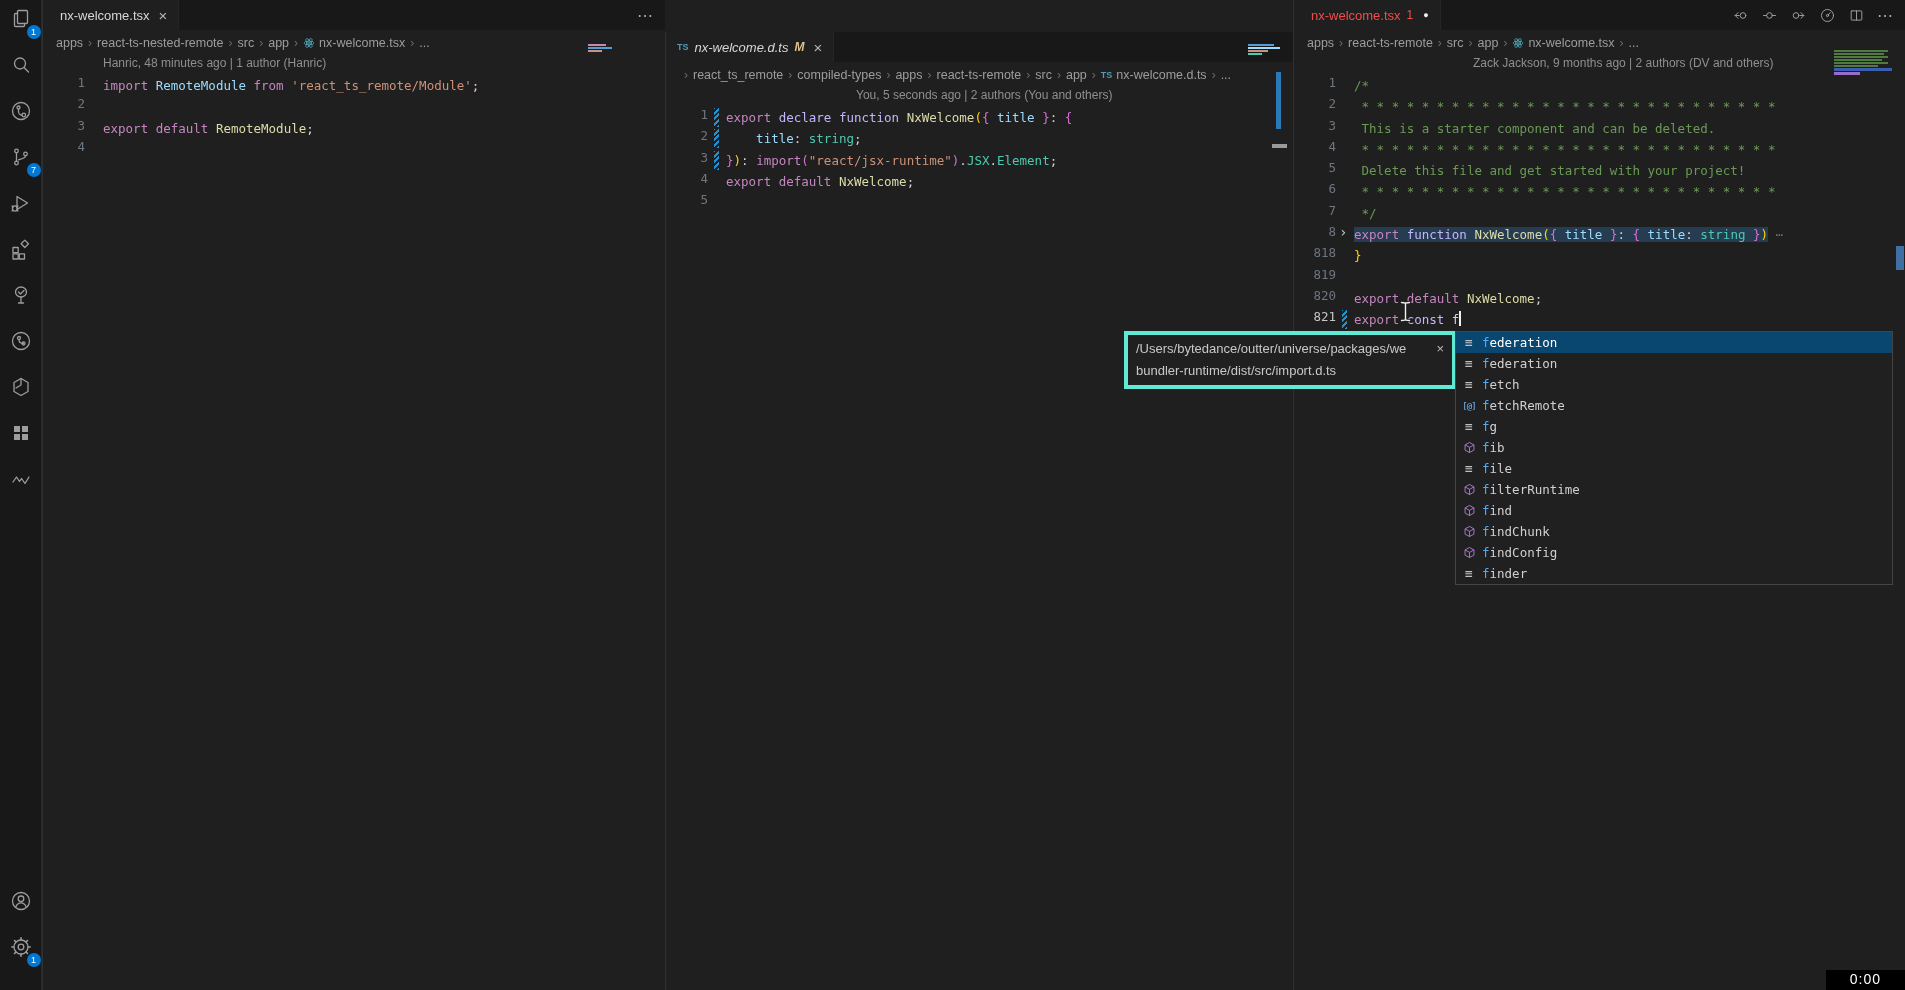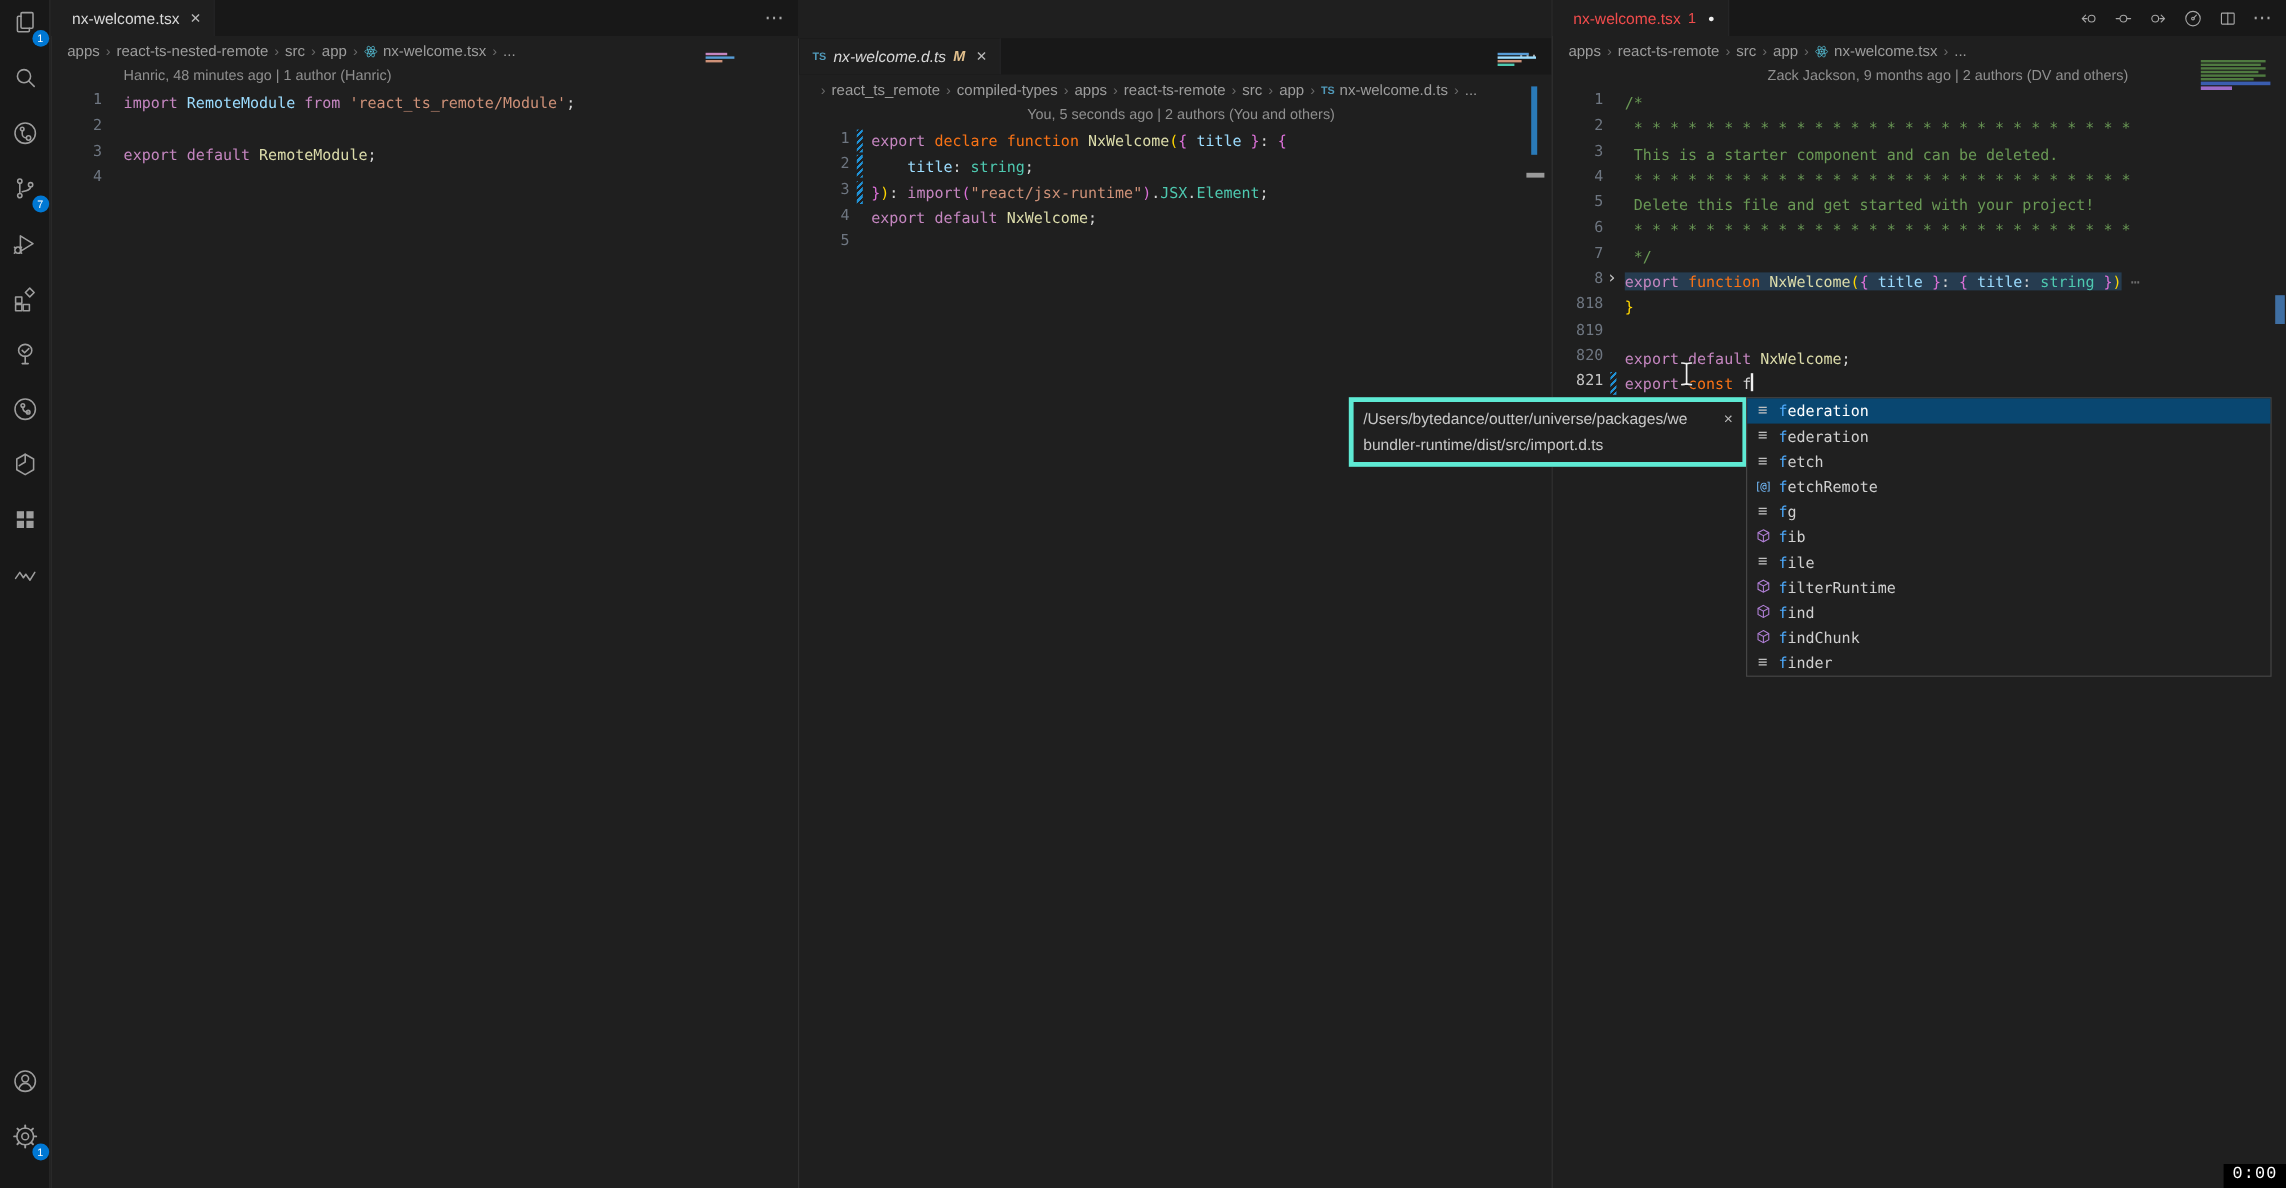--- a/index.html
+++ b/index.html
@@ -41,21 +41,21 @@
   .lines{position:absolute;top:19px;left:0;right:0;}
   .line{position:relative;height:21.3px;white-space:pre;}
   .lnum{position:absolute;left:0;width:42px;text-align:right;color:#6e7681;}
   .lnum.active{color:#c6c6c6;}
   .gmark{position:absolute;left:48px;top:1px;height:19px;width:5px;
          background:repeating-linear-gradient(315deg,#2090d3 0,#2090d3 2px,rgba(0,0,0,0) 2px,rgba(0,0,0,0) 4px);}
   .fold{position:absolute;left:45px;top:0;color:#c5c5c5;font-size:14px;}
   .ltext{position:absolute;left:60px;top:0;line-height:21.3px;}
   .hl{background:rgba(45,90,130,.5);}
   .caret{display:inline-block;width:1.5px;height:15px;background:#f0f0f0;vertical-align:-2px;}
-  .tk-kw{color:#c586c0}.tk-kw2{color:#f97316}.tk-fn{color:#dcdcaa}.tk-var{color:#9cdcfe}
+  .tk-kw{color:#c586c0}.tk-kw2{color:#c4b5fd}.tk-fn{color:#dcdcaa}.tk-var{color:#9cdcfe}
   .tk-str{color:#ce9178}.tk-type{color:#4ec9b0}.tk-brk{color:#ffd700}.tk-brk2{color:#da70d6}
   .tk-txt{color:#d4d4d4}.tk-cmt{color:#6a9955}.tk-dim{color:#6f6f6f}
   
   .suggest{position:absolute;left:1455px;top:331px;width:438px;background:#202020;
            border:1px solid #454545;font-family:"DejaVu Sans Mono",monospace;font-size:12.5px;
            z-index:30;box-sizing:border-box;}
   .srow{height:21px;display:flex;align-items:center;padding:0 4px;color:#d0d0d0;gap:4px;}
   .srow.sel{background:#094771;color:#fff;}
   .sic{width:18px;text-align:center;color:#c0c0c0;font-size:13px;flex:none;}
   .sic svg{width:13px;height:13px;vertical-align:-2px;}
@@ -65,21 +65,21 @@
   .ptip{position:absolute;left:1124px;top:331px;width:332px;background:#202020;border:4px solid #5eead4;
         box-sizing:border-box;padding:3px 8px;font-size:13px;color:#c8c8c8;z-index:29;line-height:22px;}
   .ptip .l1{display:flex;align-items:center;gap:6px;}
   .ptip .l1 .t{flex:1;overflow:hidden;white-space:nowrap;}
   .ptip .x{color:#bbb;flex:none;}
   
   .deco{position:absolute;z-index:5;}
   .mini{display:flex;flex-direction:column;gap:1px;}
   .mini div{height:2px;}
   .rec{position:absolute;right:0;bottom:0;background:#000;color:#fff;
-       font-family:Liberation Mono, monospace;font-size:14px;padding:1px 7px 3px;z-index:40;letter-spacing:1px;}
+       font-family:Liberation Sans, sans-serif;font-size:14px;padding:1px 24px 3px;z-index:40;letter-spacing:1px;}
   .ibeam{position:absolute;left:1398px;top:300px;z-index:25;}
 </style>
 </head>
 <body>
 
 <nav class="abar" id="abar">
     <div class="ab-item">
       <span><svg viewBox="0 0 24 24" fill="none" stroke="currentColor" stroke-width="1.3" stroke-linecap="round" stroke-linejoin="round">
           <rect x="8.5" y="3.5" width="10" height="13" rx="1"></rect>
           <path d="M15.5 16.5v2a1 1 0 0 1-1 1h-8a1 1 0 0 1-1-1v-11a1 1 0 0 1 1-1h2"></path>
@@ -450,20 +450,27 @@
           <path d="M2.5 4.8L8 7.8l5.5-3M8 7.8v6.4"></path>
         </svg></span>
       <span><span class="match">f</span>ind</span>
     </div>
     <div class="srow">
       <span class="sic"><svg viewBox="0 0 16 16" fill="none" stroke="#b180d7" stroke-width="1.1">
           <path d="M8 1.8l5.5 3v6.4L8 14.2l-5.5-3V4.8z"></path>
           <path d="M2.5 4.8L8 7.8l5.5-3M8 7.8v6.4"></path>
         </svg></span>
       <span><span class="match">f</span>indChunk</span>
+    </div>
+    <div class="srow">
+      <span class="sic"><svg viewBox="0 0 16 16" fill="none" stroke="#b180d7" stroke-width="1.1">
+          <path d="M8 1.8l5.5 3v6.4L8 14.2l-5.5-3V4.8z"></path>
+          <path d="M2.5 4.8L8 7.8l5.5-3M8 7.8v6.4"></path>
+        </svg></span>
+      <span><span class="match">f</span>indConfig</span>
     </div>
     <div class="srow">
       <span class="sic">≡</span>
       <span><span class="match">f</span>inder</span>
     </div>
   </div>
 
 <div class="deco mini" style="left:588px;top:44px">
   <div style="width:18px;background:#c586c0"></div>
     <div style="width:24px;background:#569cd6"></div>

